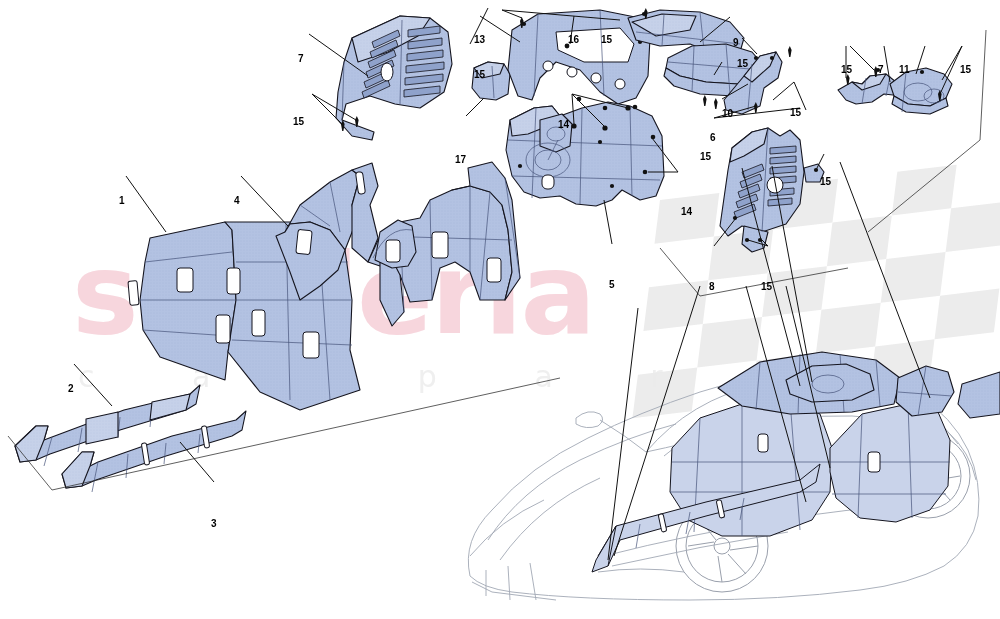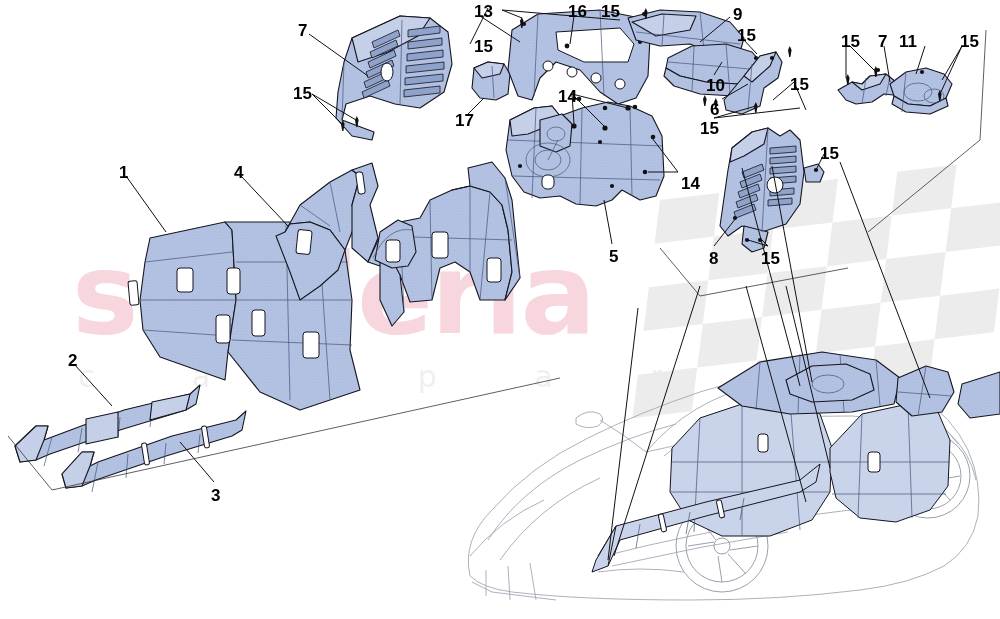--- a/index.html
+++ b/index.html
@@ -15,22 +15,22 @@
   }
   .wm-carparts{
     position:absolute; left:78px; top:362px;
     font-family:"DejaVu Sans", sans-serif;
     font-size:30px; font-weight:400; letter-spacing:44px;
     color:#efefef; line-height:1; user-select:none; white-space:nowrap;
   }
   .callout{
     position:absolute;
     font-family:"Liberation Sans", sans-serif;
-    font-size:17px; font-weight:bold; color:#000;
-    line-height:1; user-select:none; white-space:nowrap;
+    font-size:10px; font-weight:bold; color:#000;
+    line-height:1; user-select:none; white-space:nowrap;margin-top:32px;
   }
 </style>
 </head>
 <body>
 
 <div id="stage">
 
   <div class="wm-scuderia">scuderia</div>
   <div class="wm-carparts">c a r   p a r t s</div>
 
@@ -462,26 +462,26 @@
   <span class="callout" style="left:474px;top:3px">13</span>
   <span class="callout" style="left:568px;top:3px">16</span>
   <span class="callout" style="left:601px;top:3px">15</span>
   <span class="callout" style="left:733px;top:6px">9</span>
   <span class="callout" style="left:474px;top:38px">15</span>
   <span class="callout" style="left:737px;top:27px">15</span>
   <span class="callout" style="left:841px;top:33px">15</span>
   <span class="callout" style="left:878px;top:33px">7</span>
   <span class="callout" style="left:899px;top:33px">11</span>
   <span class="callout" style="left:960px;top:33px">15</span>
-  <span class="callout" style="left:706px;top:77px">10</span>
+  <span class="callout" style="left:722px;top:77px">10</span>
   <span class="callout" style="left:293px;top:85px">15</span>
   <span class="callout" style="left:558px;top:88px">14</span>
   <span class="callout" style="left:790px;top:76px">15</span>
   <span class="callout" style="left:710px;top:101px">6</span>
-  <span class="callout" style="left:455px;top:112px">17</span>
+  <span class="callout" style="left:455px;top:123px">17</span>
   <span class="callout" style="left:700px;top:120px">15</span>
   <span class="callout" style="left:820px;top:145px">15</span>
   <span class="callout" style="left:119px;top:164px">1</span>
   <span class="callout" style="left:234px;top:164px">4</span>
   <span class="callout" style="left:681px;top:175px">14</span>
   <span class="callout" style="left:609px;top:248px">5</span>
   <span class="callout" style="left:709px;top:250px">8</span>
   <span class="callout" style="left:761px;top:250px">15</span>
   <span class="callout" style="left:68px;top:352px">2</span>
   <span class="callout" style="left:211px;top:487px">3</span>

